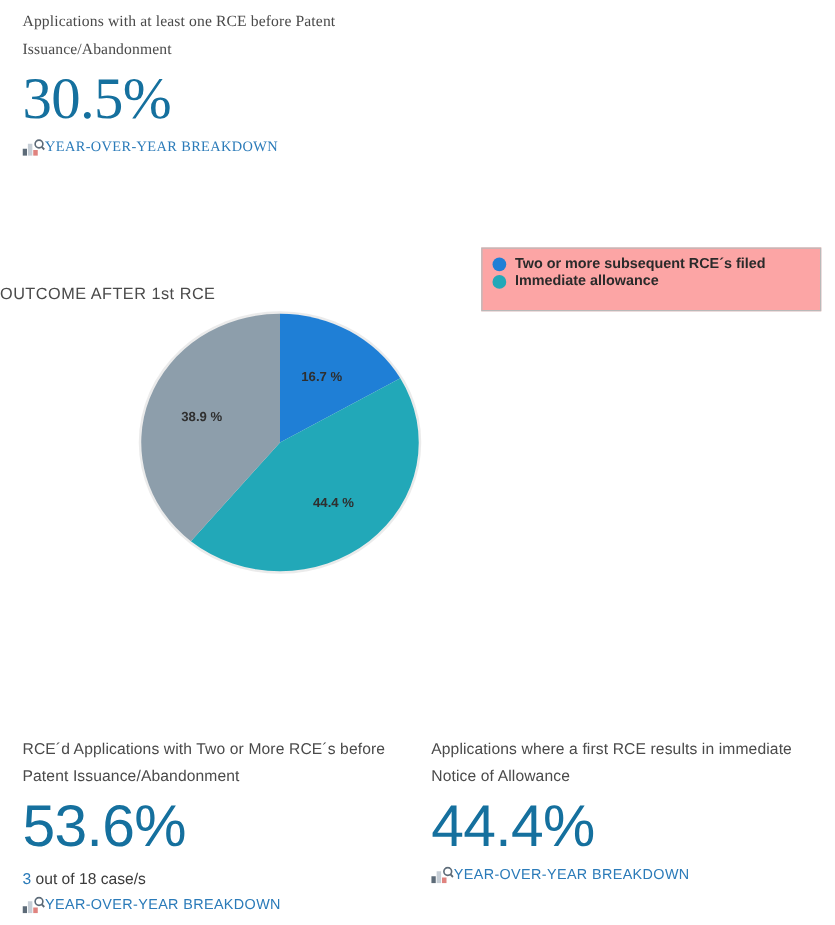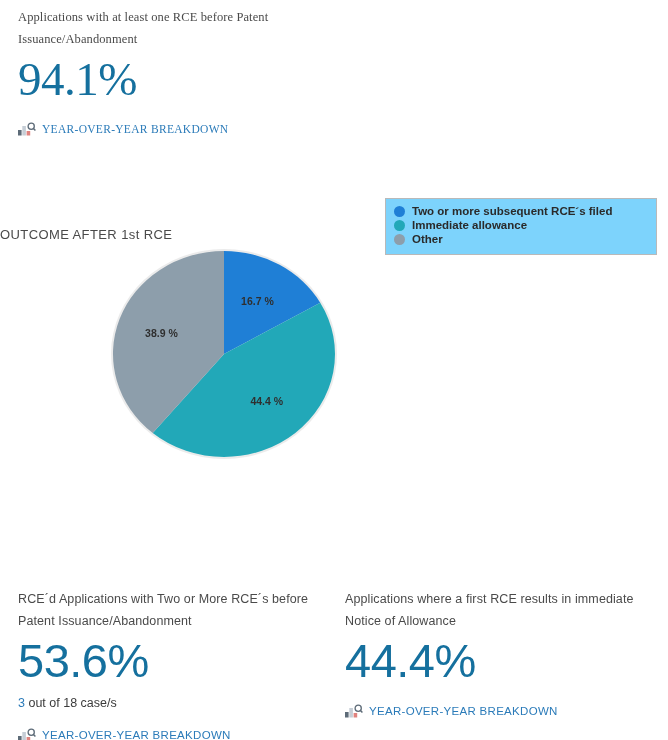--- a/index.html
+++ b/index.html
@@ -42,22 +42,21 @@
     line-height: 18px;
     color: #3b3b3b;
     margin-top: 6px;
   }
   .kpi-sub .count {
     color: #2b7bb9;
   }
   .kpi-link {
     display: flex;
     align-items: center;
-    gap: 6px;
-    margin-top: 16px;
+    margin-top: 5px;
     cursor: pointer;
     user-select: none;
   }
   .kpi-link-label {
     font-size: 11.5px;
     letter-spacing: 0.3px;
     color: #2b7bb9;
   }
 
   
@@ -100,22 +99,22 @@
   }
 
   
   .legend {
     position: absolute;
     left: 385px;
     top: 198px;
     width: 272px;
     box-sizing: border-box;
     border: 1px solid #b9b9b9;
-    background: #7dd3fc;
-    padding: 5px 8px 8px 8px;
+    background: #fca5a5;
+    padding: 5px 8px 16px 8px;
   }
   .legend-row {
     display: flex;
     align-items: center;
     gap: 7px;
     height: 14px;
   }
   .legend-dot {
     width: 11px;
     height: 11px;
@@ -127,21 +126,21 @@
     font-weight: bold;
     color: #2a2a2a;
     white-space: nowrap;
   }
 </style>
 </head>
 <body>
 
 <div class="kpi" id="kpi-top" style="left:18px; top:6px; width:310px;font-family:Liberation Serif, serif;">
   <div class="kpi-title">Applications with at least one RCE before Patent Issuance/Abandonment</div>
-  <div class="kpi-value">94.1%</div>
+  <div class="kpi-value">30.5%</div>
   <div class="kpi-link">
     <svg class="bd-icon" viewBox="0 0 18 14">
       <rect x="0" y="8" width="3.6" height="5.5" fill="#5d6b78"></rect>
       <rect x="4.3" y="4" width="3.6" height="9.5" fill="#c6ced6"></rect>
       <rect x="8.6" y="9" width="3.6" height="4.5" fill="#e0837f"></rect>
       <circle cx="13.2" cy="4.2" r="3.1" fill="none" stroke="#5d6b78" stroke-width="1.3"></circle>
       <line x1="15.4" y1="6.5" x2="17.4" y2="8.6" stroke="#5d6b78" stroke-width="1.5"></line>
     </svg>
     <span class="kpi-link-label">YEAR-OVER-YEAR BREAKDOWN</span>
   </div>
@@ -167,24 +166,20 @@
 
 <div class="legend">
   <div class="legend-row">
     <span class="legend-dot" style="background:#1f7fd6"></span>
     <span class="legend-label">Two or more subsequent RCE´s filed</span>
   </div>
   <div class="legend-row">
     <span class="legend-dot" style="background:#22a8b8"></span>
     <span class="legend-label">Immediate allowance</span>
   </div>
-  <div class="legend-row">
-    <span class="legend-dot" style="background:#8d9eab"></span>
-    <span class="legend-label">Other</span>
-  </div>
 </div>
 
 <div class="kpi" id="kpi-bottom-left" style="left:18px; top:588px; width:300px;">
   <div class="kpi-title">RCE´d Applications with Two or More RCE´s before Patent Issuance/Abandonment</div>
   <div class="kpi-value">53.6%</div>
   <div class="kpi-sub">
     <span class="count">3</span><span> out of 18 case/s</span>
   </div>
   <div class="kpi-link">
     <svg class="bd-icon" viewBox="0 0 18 14">

